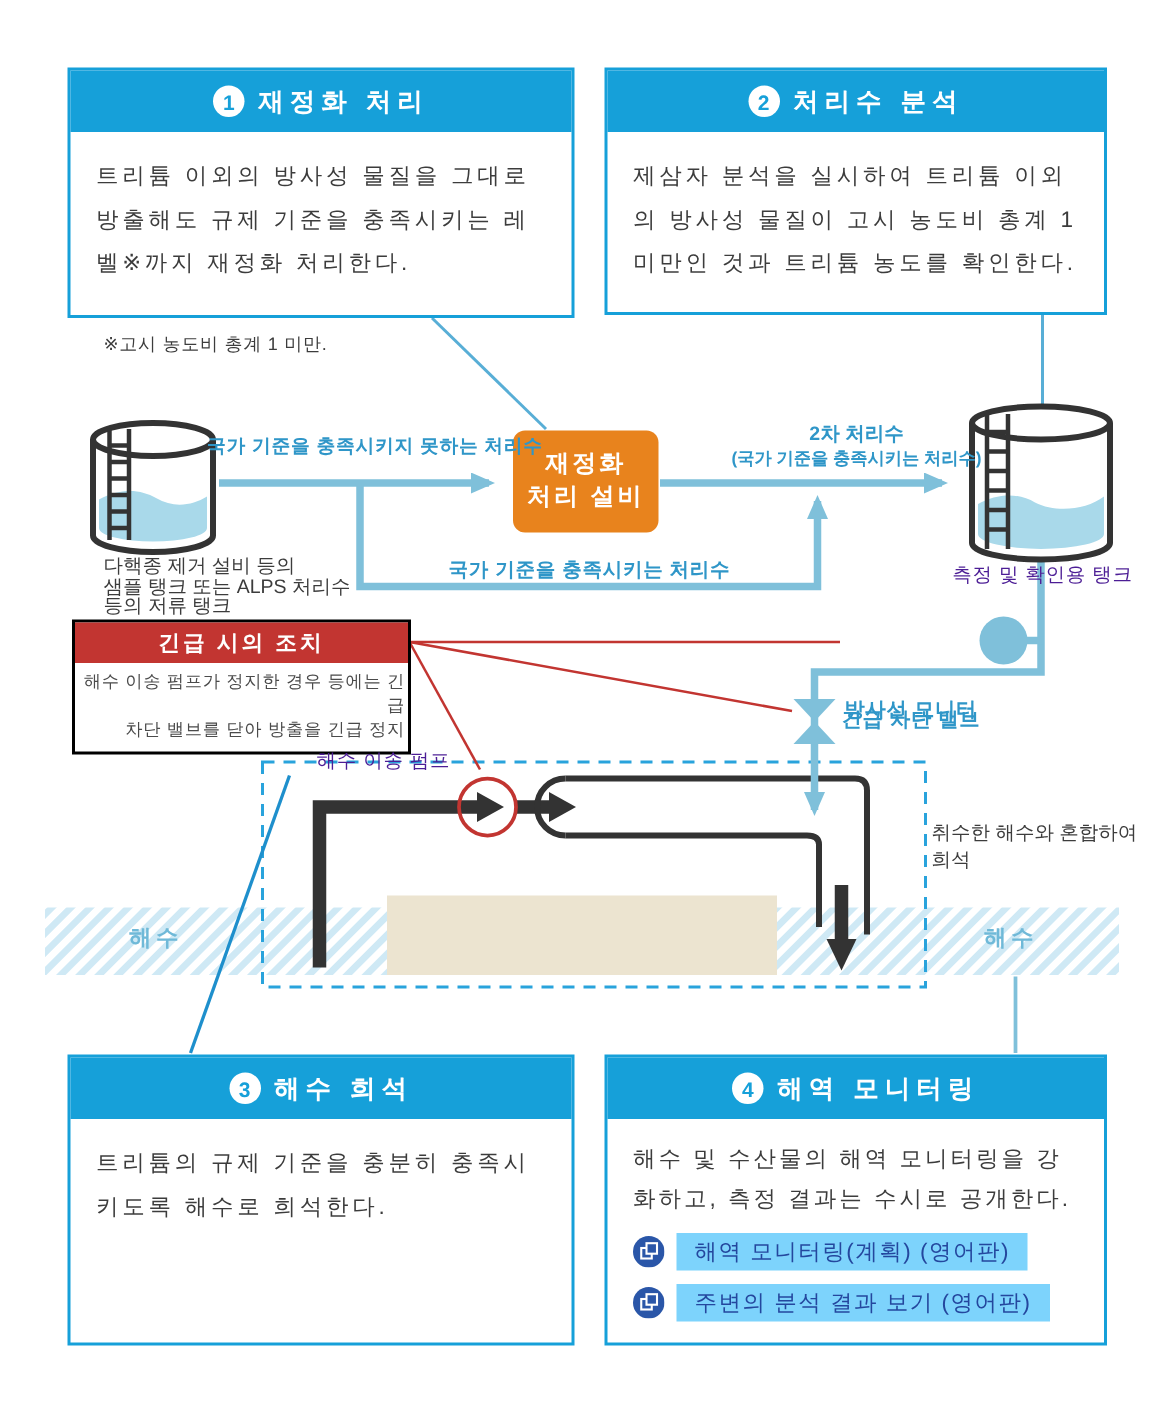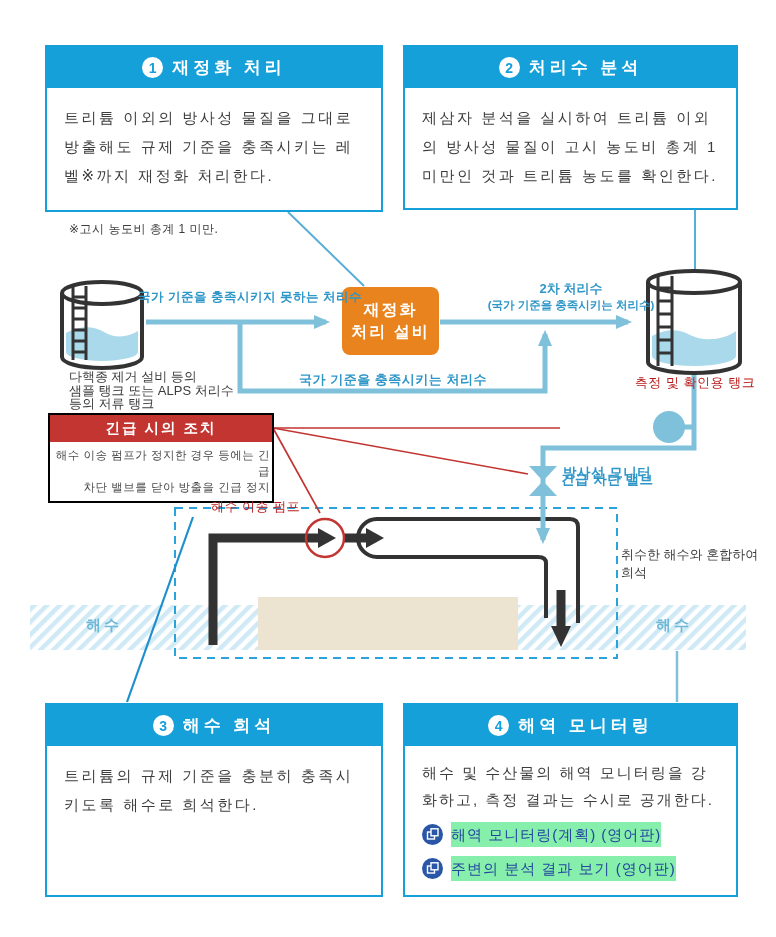--- a/index.html
+++ b/index.html
@@ -24,28 +24,28 @@
   .em-header{background:#c23531;color:#fff;font-weight:bold;font-size:14.5px;letter-spacing:2px;
              height:27px;display:flex;align-items:center;justify-content:center;}
   .em-body{padding:5px 2px 6px 2px;font-size:11.5px;line-height:16px;color:#4a4a4a;text-align:right;letter-spacing:.5px;}
 
   
   .facility{position:absolute;left:342px;top:287px;width:97px;height:68px;background:#e8831d;border-radius:8px;
             display:flex;flex-direction:column;align-items:center;justify-content:center;
             color:#fff;font-weight:bold;font-size:16px;line-height:22px;letter-spacing:2px;}
 
   
-  .lbl{position:absolute;font-size:13px;color:#b91c1c;letter-spacing:.5px;white-space:nowrap;}
+  .lbl{position:absolute;font-size:13px;color:#4c1d95;letter-spacing:.5px;white-space:nowrap;}
   .lbl-blue{color:#2f96c8;font-weight:bold;text-align:center;}
   .center{text-align:center;}
   .sea-lbl{position:absolute;font-size:15px;color:#6fb9d8;letter-spacing:3px;font-weight:bold;}
 
   
   .link-row{display:flex;align-items:center;gap:8px;margin-top:9px;cursor:pointer;}
-  .link-label{background:#86efac;color:#24479e;font-size:15px;letter-spacing:1px;padding:2px 0;line-height:21px;}
+  .link-label{background:#7dd3fc;color:#24479e;font-size:15px;letter-spacing:1px;padding:2px 12px;line-height:21px;}
 </style>
 </head>
 <body>
 
 <div class="page">
 
   <svg class="layer" width="776" height="937" viewBox="0 0 776 937">
     <defs>
       <marker id="m-arrow" markerUnits="userSpaceOnUse" markerWidth="16" markerHeight="14" refX="12" refY="7" orient="auto">
         <path d="M0,0 L16,7 L0,14 Z" fill="#7fc0da"></path>

